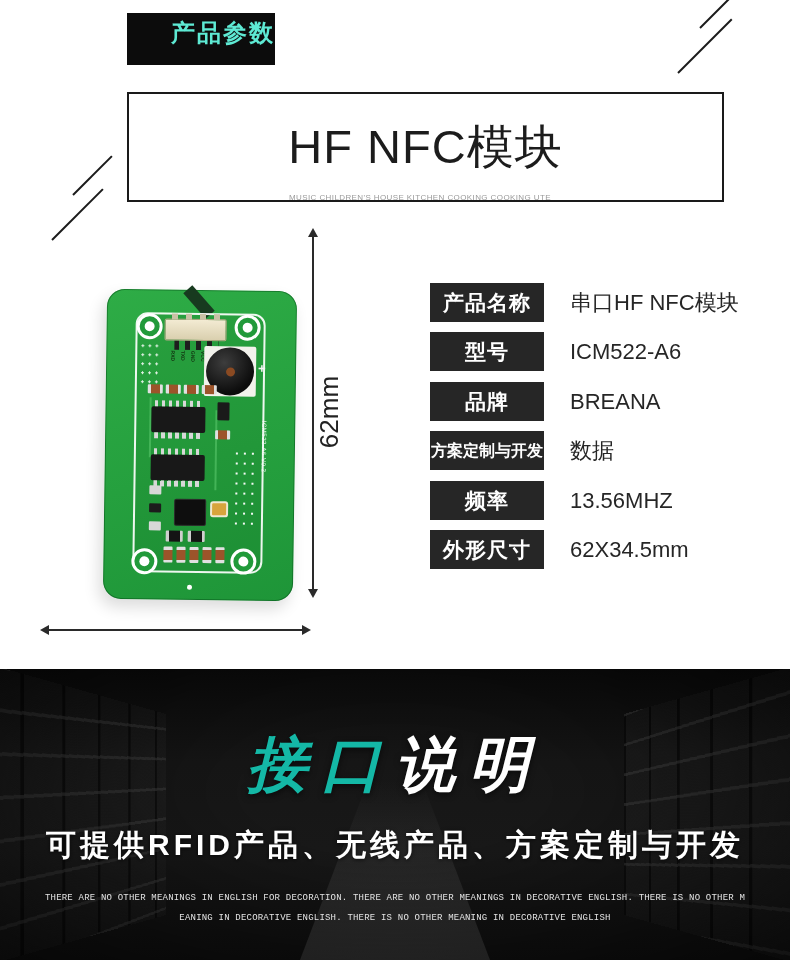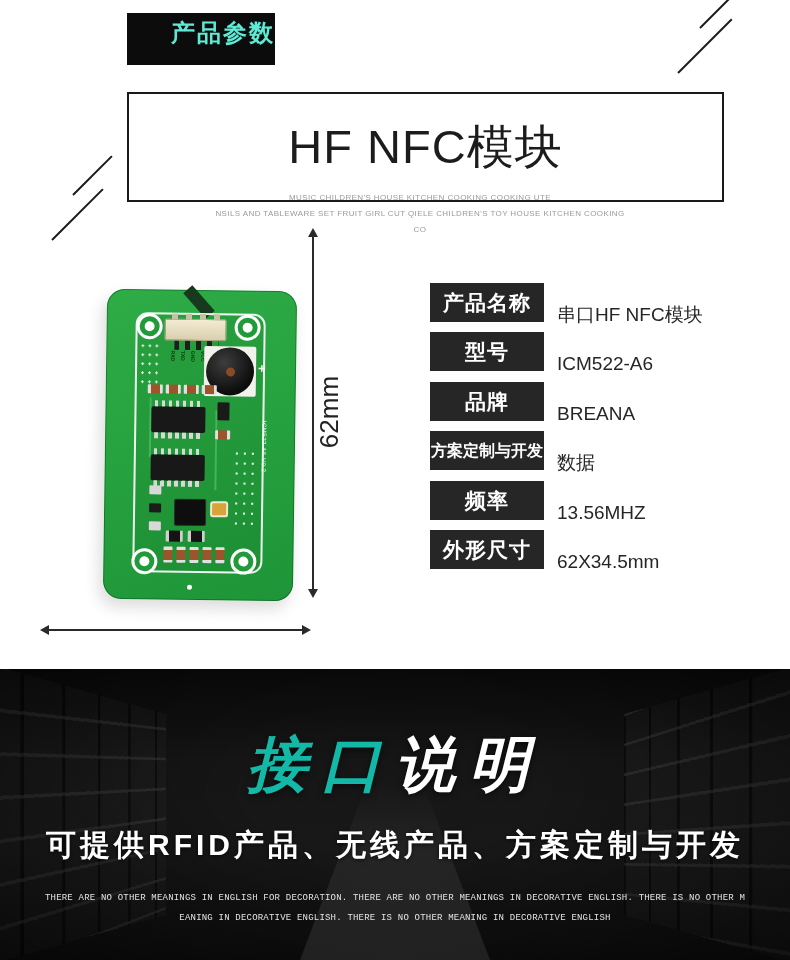--- a/index.html
+++ b/index.html
@@ -107,22 +107,22 @@
   .arr.right { right:0; top:2px; border-top:5px solid transparent; border-bottom:5px solid transparent; border-left:9px solid #2a2a2a; }
   .hdim-label { position:absolute; left:105px; top:634px; width:165px; text-align:center; font-size:24px; color:#222;margin-top:48px; }
 
   
   .spec-row { position:absolute; left:430px; height:39px; }
   .spec-label {
     position:absolute; left:0; top:0; width:114px; height:39px; background:#262626;
     color:#fff; font-size:21px; font-weight:bold; text-align:center; line-height:39px; letter-spacing:1px;
   }
   .spec-label.small { font-size:16px; letter-spacing:0; }
-  .spec-value { position:absolute; left:127px; top:0; height:39px; line-height:39px;
-    font-size:19px; color:#262626; white-space:nowrap;margin-top:12px; }
+  .spec-value { position:absolute; left:140px; top:0; height:39px; line-height:39px;
+    font-size:22px; color:#262626; white-space:nowrap; }
 
   
   .footer { position:absolute; left:0; top:669px; width:790px; height:291px; background:#0f0f0f; overflow:hidden; }
   .wh-base { position:absolute; inset:0;
     background:linear-gradient(180deg,#0b0b0b 0%,#161616 32%,#181818 62%,#101010 100%); }
   .wh-shelf { position:absolute; top:-10px; bottom:-10px; width:350px; opacity:.75;
     background:
       repeating-linear-gradient(176deg, rgba(78,78,78,.5) 0 4px, rgba(12,12,12,0) 4px 46px),
       repeating-linear-gradient(90deg, rgba(0,0,0,.55) 0 5px, rgba(58,58,58,.18) 5px 64px); }
   .wh-shelf.l { left:-30px; transform:perspective(320px) rotateY(30deg); transform-origin:left center; }
@@ -158,21 +158,20 @@
   <div class="diag d2"></div>
   <div class="diag d3"></div>
   <div class="diag d4"></div>
 
   <div class="badge">产品参数</div>
   <div class="title-box">
     <div class="main-title">HF NFC模块</div>
   </div>
   <div class="taglines">
     <div>MUSIC CHILDREN'S HOUSE KITCHEN COOKING COOKING UTE</div>
-    <div>NSILS AND TABLEWARE SET FRUIT GIRL CUT QIELE CHILDREN'S TOY HOUSE KITCHEN COOKING CO</div>
   </div>
 
   <div class="pcb-wrap">
     <div class="board">
       <div class="notch"></div>
       <div class="silk"></div>
       <div class="trace" style="left:44px; top:108px; width:2px; height:60px;"></div>
       <div class="trace" style="left:110px; top:120px; width:2px; height:80px;"></div>
       <div class="hole tl"></div>
       <div class="hole tr"></div>

